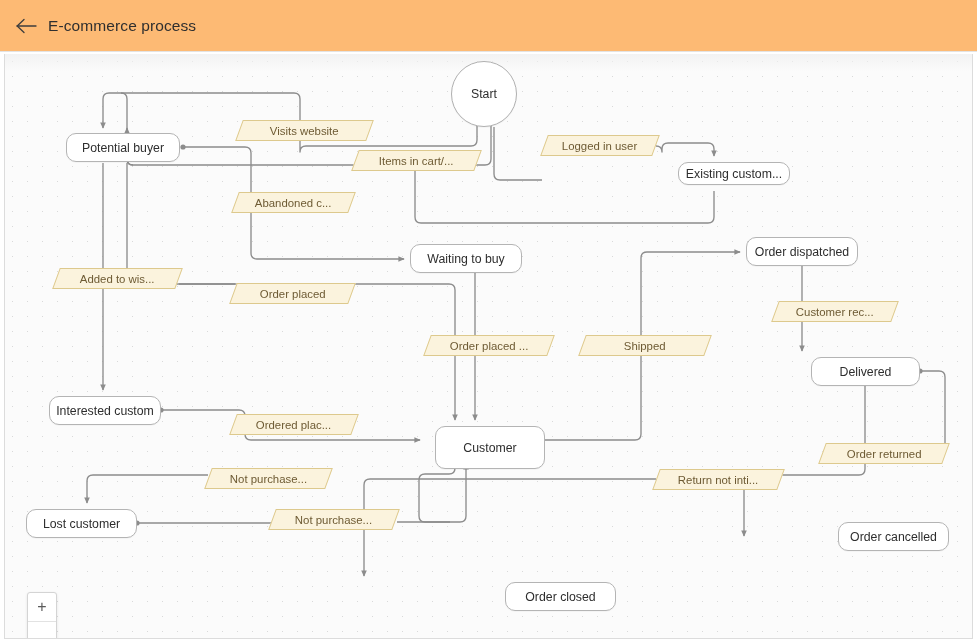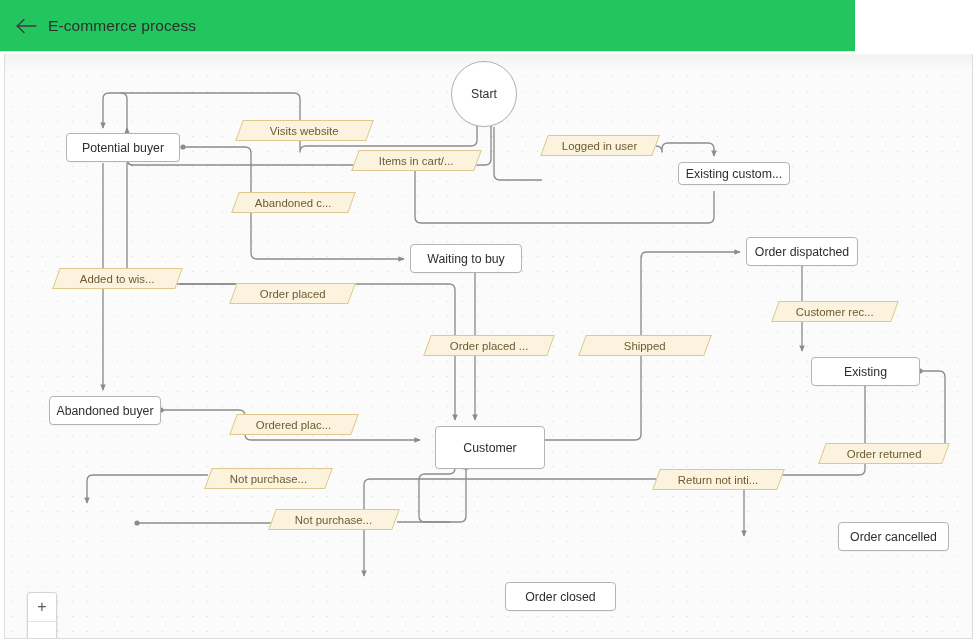--- a/index.html
+++ b/index.html
@@ -17,24 +17,24 @@
     width: 977px;
     height: 643px;
     box-sizing: border-box;
     background: #ffffff;
   }
 
   
   #header {
     position: absolute;
     left: 0; top: 0;
-    width: 855px;
+    width: 977px;
     height: 52px;
     box-sizing: border-box;
-    background: #22c55e;
+    background: #fdba74;
     border-bottom: 1px solid #e3e3e3;
     display: flex;
     align-items: center;
     padding-left: 14px;
     z-index: 20;
   }
   #back-arrow {
     width: 26px; height: 26px;
     display: flex; align-items: center; justify-content: center;
     cursor: pointer;
@@ -78,21 +78,21 @@
     width: 969px;
     height: 585px;
   }
 
   
   .node {
     position: absolute;
     box-sizing: border-box;
     background: #ffffff;
     border: 1px solid #b4b4b4;
-    border-radius: 4px;
+    border-radius: 10px;
     display: flex;
     align-items: center;
     justify-content: center;
     font-size: 12.3px;
     color: #2e2e2e;
     white-space: nowrap;
     cursor: pointer;
     box-shadow: 0 1px 1px rgba(0,0,0,0.03);
     z-index: 6;
   }
@@ -268,31 +268,34 @@
 
     <div class="node" style="left:405px;top:190px;width:112px;height:29px;">
       <span>Waiting to buy</span>
     </div>
 
     <div class="node" style="left:741px;top:183px;width:112px;height:29px;">
       <span>Order dispatched</span>
     </div>
 
     <div class="node" style="left:806px;top:303px;width:109px;height:29px;">
-      <span>Existing</span>
+      <span>Delivered</span>
     </div>
 
     <div class="node" style="left:44px;top:342px;width:112px;height:29px;">
-      <span>Abandoned buyer</span>
+      <span>Interested custom</span>
     </div>
 
     <div class="node" style="left:430px;top:372px;width:110px;height:43px;">
       <span>Customer</span>
     </div>
 
+    <div class="node" style="left:21px;top:455px;width:111px;height:29px;">
+      <span>Lost customer</span>
+    </div>
 
     <div class="node" style="left:833px;top:468px;width:111px;height:29px;">
       <span>Order cancelled</span>
     </div>
 
     <div class="node" style="left:500px;top:528px;width:111px;height:29px;">
       <span>Order closed</span>
     </div>
 
     <div class="elabel" style="left:234px;top:66px;width:131px;height:21px;">

